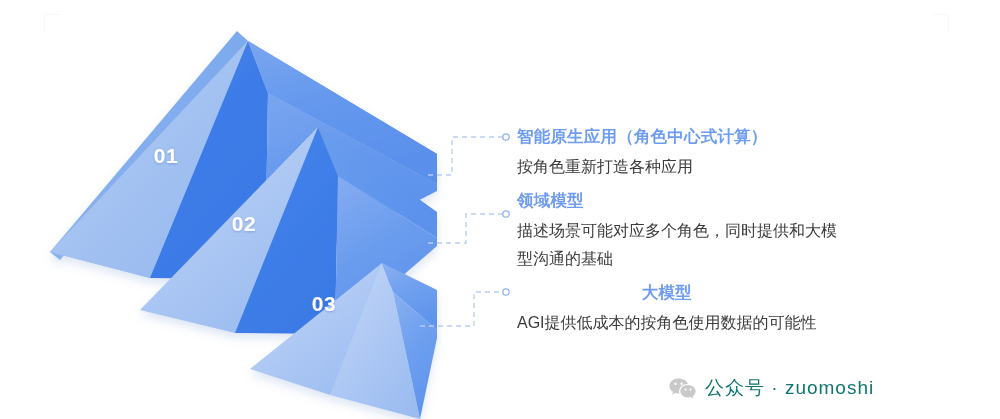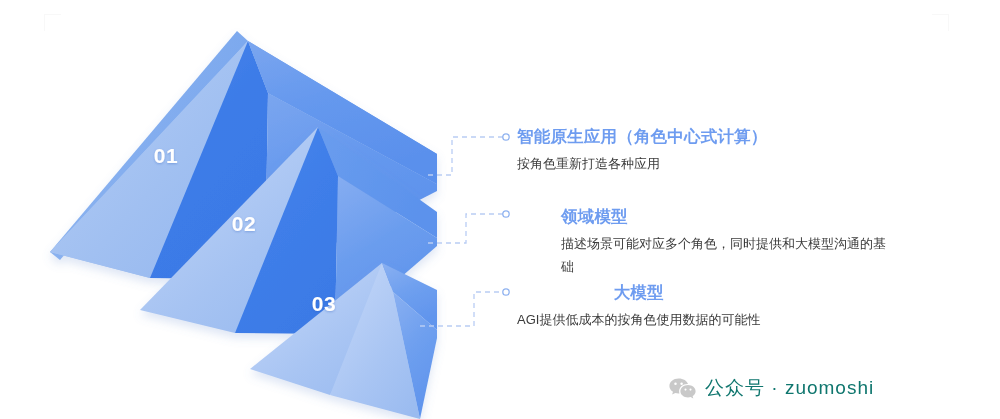--- a/index.html
+++ b/index.html
@@ -47,27 +47,27 @@
     color: #6e9cf0;
     font-size: 16.5px;
     font-weight: bold;
     line-height: 1.35;
     white-space: nowrap;
     margin: 0 0 6px 0;
     letter-spacing: 0.2px;
   }
   .item-desc {
     color: #3b3b3b;
-    font-size: 13px;
+    font-size: 16px;
     line-height: 1.72;
     margin: 0;
     max-width: 330px;
   }
   #item-0 { top: 125px; }
-  #item-1 { top: 205px; margin-left: 44px; }
+  #item-1 { top: 189px; }
   #item-2 { top: 281px; text-align: center; }
   #item-1 .item-desc { max-width: 334px; font-family: Liberation Serif, serif; }
 
   
   #watermark {
     position: absolute;
     left: 669px;
     top: 375px;
     display: flex;
     align-items: center;

